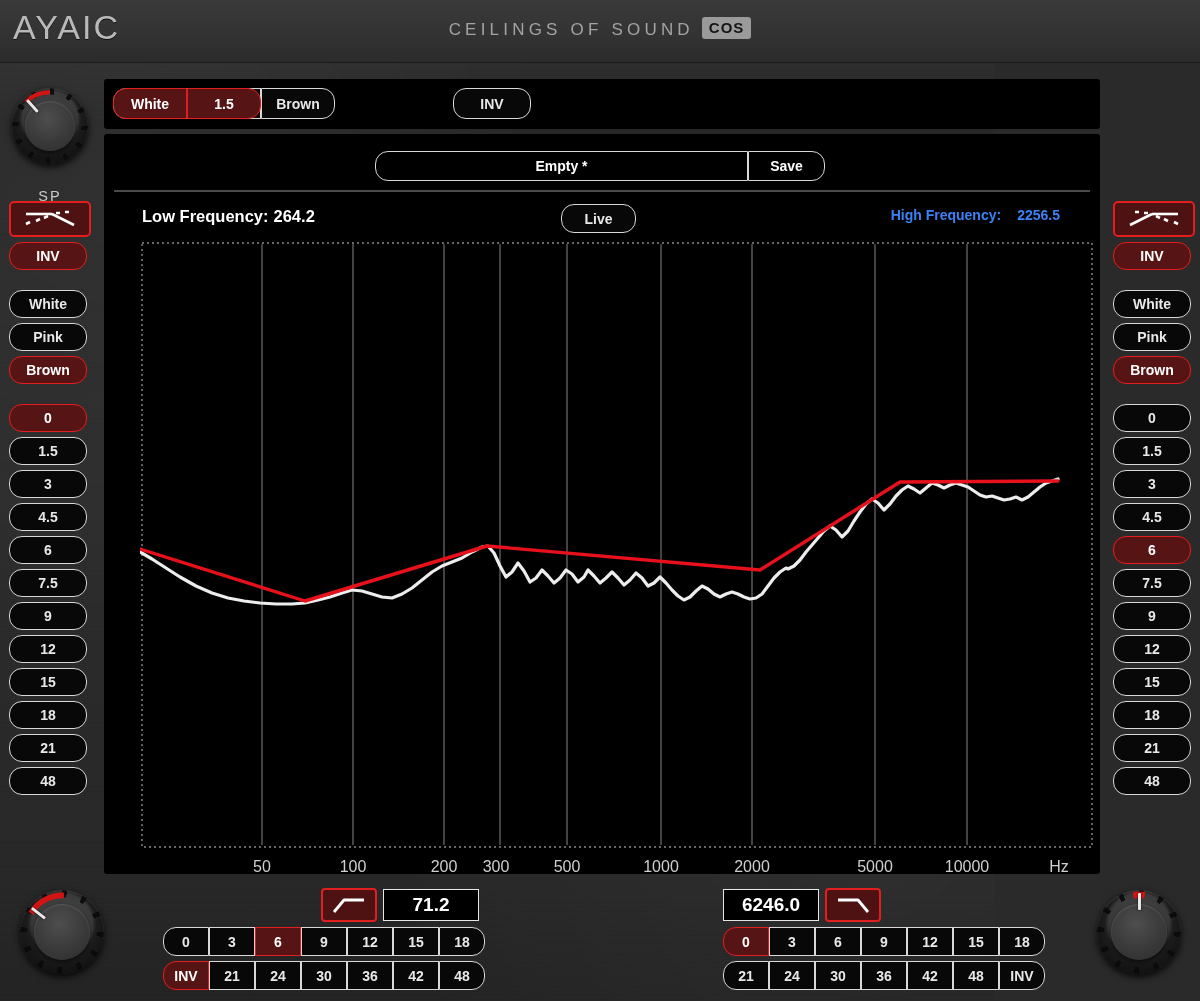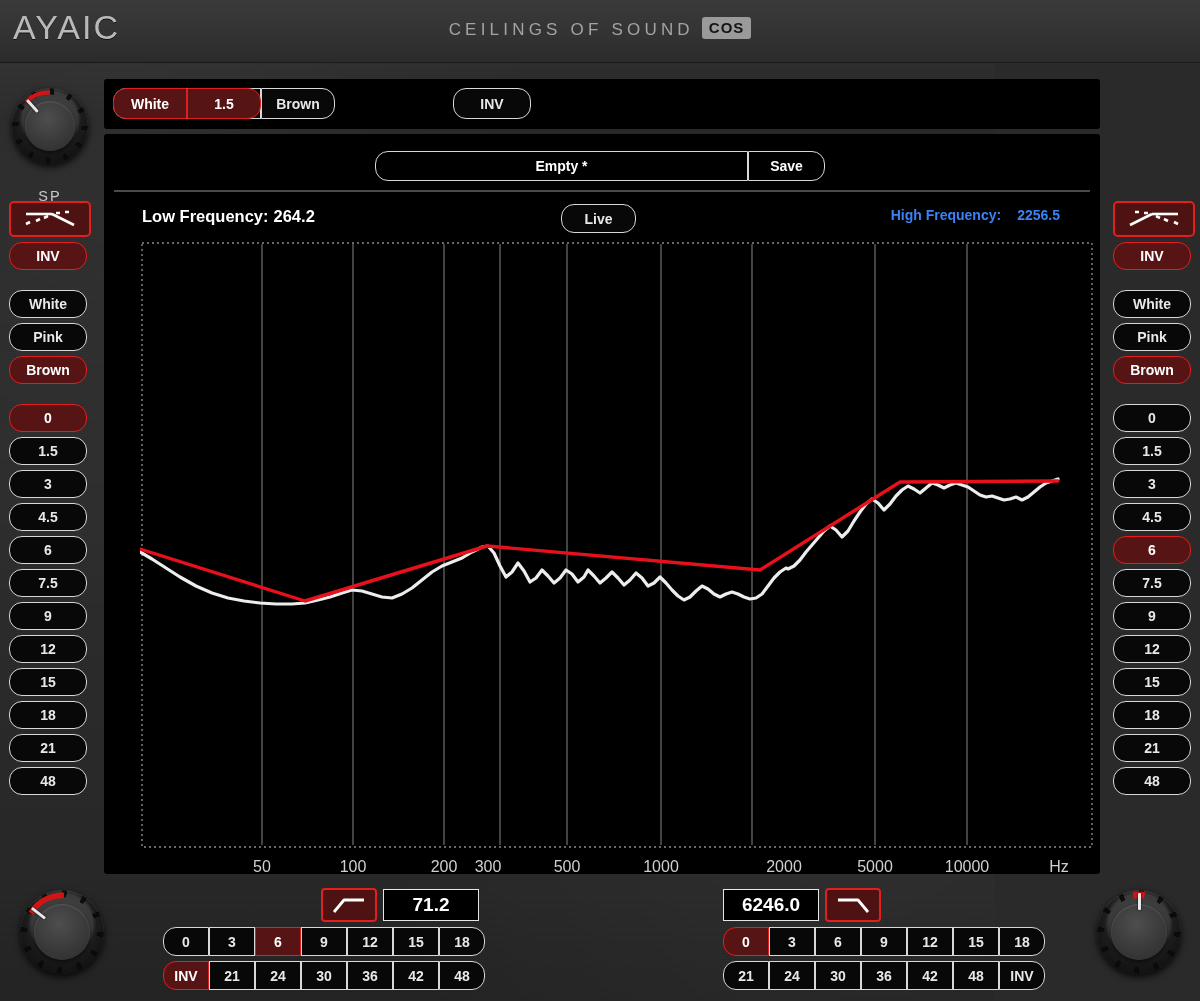--- a/index.html
+++ b/index.html
@@ -181,24 +181,24 @@
         <rect id="frame" x="2" y="2" width="950" height="604" fill="none" stroke="#8a8a8a" stroke-width="1.4" stroke-dasharray="2 3"></rect>
         <polyline id="spectrum" fill="none" stroke-width="3.2" stroke-linejoin="round" stroke-linecap="round" points="0.0,311.0 12.0,318.0 26.0,327.0 40.0,336.0 56.0,345.0 72.0,352.0 88.0,357.0 104.0,360.0 120.0,362.0 136.0,363.0 152.0,363.0 165.0,362.0 178.0,359.0 190.0,356.0 202.0,352.0 212.0,349.0 222.0,350.0 232.0,353.0 242.0,356.0 252.0,357.0 262.0,353.0 272.0,347.0 282.0,339.0 292.0,331.0 302.0,325.0 312.0,321.0 322.0,317.0 332.0,311.0 342.0,306.0 348.0,305.0 354.0,312.0 360.0,325.0 366.0,336.0 372.0,331.0 378.0,322.0 384.0,330.0 390.0,341.0 396.0,337.0 402.0,329.0 408.0,335.0 414.0,342.0 420.0,337.0 426.0,329.0 432.0,333.0 438.0,341.0 444.0,336.0 448.0,329.0 454.0,335.0 460.0,342.0 466.0,337.0 472.0,331.0 478.0,337.0 484.0,344.0 490.0,339.0 496.0,332.0 502.0,337.0 508.0,345.0 514.0,342.0 520.0,336.0 526.0,342.0 532.0,349.0 538.0,355.0 544.0,359.0 550.0,356.0 556.0,350.0 562.0,345.0 568.0,348.0 574.0,353.0 580.0,356.0 586.0,353.0 592.0,351.0 598.0,353.0 604.0,356.0 610.0,358.0 616.0,357.0 622.0,353.0 628.0,345.0 634.0,337.0 640.0,331.0 646.0,327.0 648.0,328.0 654.0,325.0 660.0,319.0 666.0,311.0 672.0,304.0 678.0,297.0 684.0,290.0 690.0,285.0 696.0,289.0 702.0,296.0 708.0,290.0 714.0,280.0 720.0,271.0 726.0,263.0 732.0,258.0 738.0,262.0 744.0,269.0 750.0,263.0 756.0,255.0 762.0,249.0 768.0,245.0 774.0,248.0 780.0,252.0 786.0,247.0 792.0,242.0 798.0,244.0 804.0,247.0 810.0,244.0 816.0,242.0 822.0,244.0 828.0,246.0 834.0,250.0 840.0,254.0 846.0,256.0 852.0,255.0 858.0,257.0 864.0,259.0 870.0,258.0 876.0,256.0 882.0,259.0 888.0,256.0 894.0,251.0 900.0,246.0 906.0,242.0 912.0,240.0 918.0,238.0" stroke="#ededed"></polyline>
         <polyline id="target" fill="none" stroke-width="3.4" stroke-linejoin="round" stroke-linecap="round" points="0.0,308.0 165.0,360.0 347.0,305.0 620.0,329.0 760.0,241.0 918.0,240.0" stroke="#e8101a"></polyline>
       </svg>
     </div>
 
     <div class="xlabels" id="xlabels">
         <span style="left: 158px;">50</span>
         <span style="left: 249px;">100</span>
         <span style="left: 340px;">200</span>
-        <span style="left: 384px;">300</span>
+        <span style="left: 392px;">300</span>
         <span style="left: 463px;">500</span>
         <span style="left: 557px;">1000</span>
-        <span style="left: 680px;">2000</span>
+        <span style="left: 648px;">2000</span>
         <span style="left: 771px;">5000</span>
         <span style="left: 863px;">10000</span>
         <span style="left: 955px;">Hz</span>
       </div>
   </div>
 
   <div class="knob-wrap" style="left:10px;top:88px;width:80px;">
     <div class="knob" style="width:76px;height:76px;margin:0 auto;">
       <div class="ticks"></div>
       <div class="cap" style="inset:13px;"></div>

